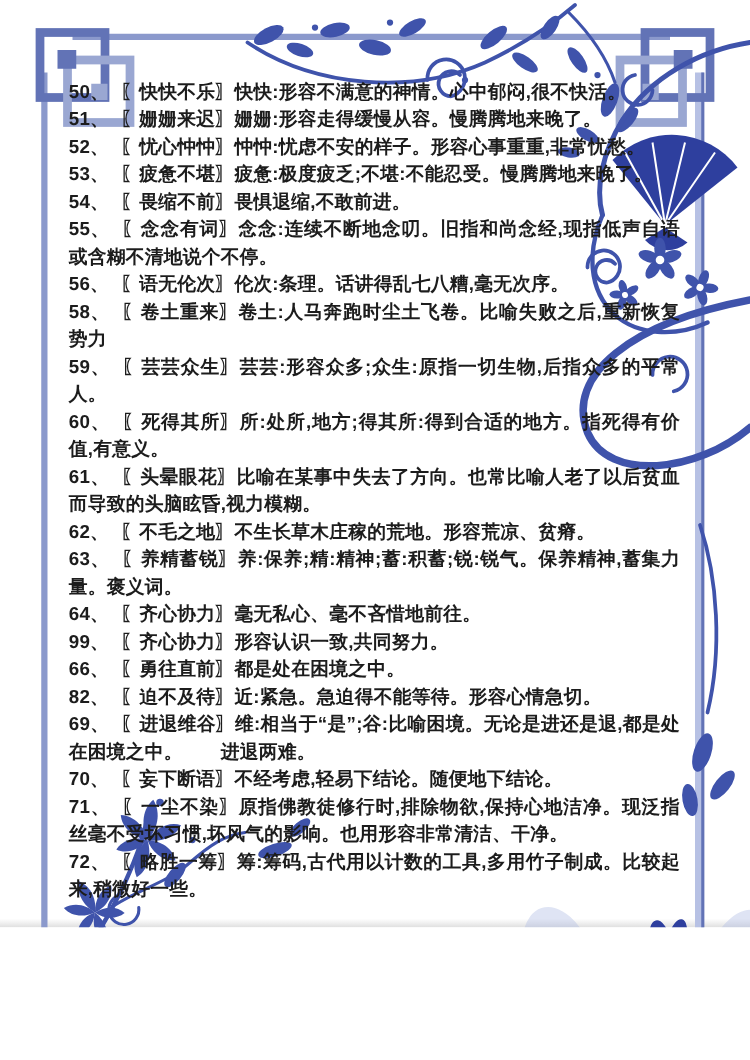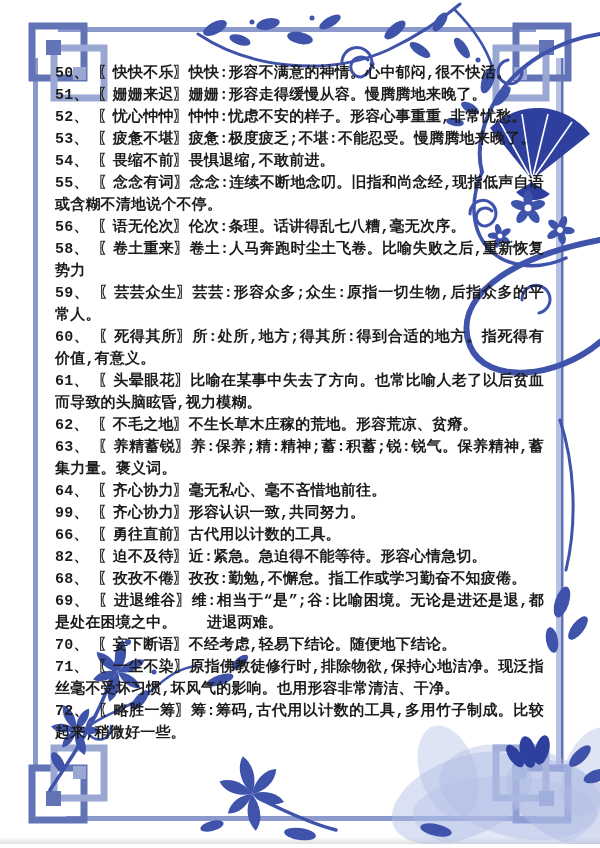--- a/index.html
+++ b/index.html
@@ -1,18 +1,18 @@
 <!DOCTYPE html>
 <html style="--text: #1c1c1c; --border_mid: #8b99cc; --border_light: #b7c1e4; --knot_dark: #6273b6; --knot_light: #9aa7d2; --ornament: #3f53ab; --ornament_dark: #2e3f9e; --lotus: #aebce4;"><head>
 <meta charset="utf-8">
 <style>
   html,body{margin:0;padding:0;background:#fff;}
   .page{
-    position:relative;width:600px;height:844px;overflow:hidden;background:#fff;
-    font-family:Liberation Mono, monospace;
+    position:relative;width:600px;height:742px;overflow:hidden;background:#fff;
+    font-family:Liberation Sans, sans-serif;
   }
   .deco-layer{position:absolute;inset:0;z-index:1;pointer-events:none;}
   .content{
     position:absolute;left:55px;top:63px;width:489px;z-index:2;
   }
   .entry{
     margin:0;font-size:15px;line-height:22px;font-weight:bold;
     color:var(--text,#1c1c1c);text-align:justify;letter-spacing:.2px;
   }
   .entry .num{margin-right:9px;}
@@ -175,23 +175,22 @@
       <p class="entry"><span class="num">55、</span><span class="term">〖念念有词〗</span><span class="def">念念:连续不断地念叨。旧指和尚念经,现指低声自语或含糊不清地说个不停。</span></p>
       <p class="entry"><span class="num">56、</span><span class="term">〖语无伦次〗</span><span class="def">伦次:条理。话讲得乱七八糟,毫无次序。</span></p>
       <p class="entry"><span class="num">58、</span><span class="term">〖卷土重来〗</span><span class="def">卷土:人马奔跑时尘土飞卷。比喻失败之后,重新恢复势力</span></p>
       <p class="entry"><span class="num">59、</span><span class="term">〖芸芸众生〗</span><span class="def">芸芸:形容众多;众生:原指一切生物,后指众多的平常人。</span></p>
       <p class="entry"><span class="num">60、</span><span class="term">〖死得其所〗</span><span class="def">所:处所,地方;得其所:得到合适的地方。指死得有价值,有意义。</span></p>
       <p class="entry"><span class="num">61、</span><span class="term">〖头晕眼花〗</span><span class="def">比喻在某事中失去了方向。也常比喻人老了以后贫血而导致的头脑眩昏,视力模糊。</span></p>
       <p class="entry"><span class="num">62、</span><span class="term">〖不毛之地〗</span><span class="def">不生长草木庄稼的荒地。形容荒凉、贫瘠。</span></p>
       <p class="entry"><span class="num">63、</span><span class="term">〖养精蓄锐〗</span><span class="def">养:保养;精:精神;蓄:积蓄;锐:锐气。保养精神,蓄集力量。褒义词。</span></p>
       <p class="entry"><span class="num">64、</span><span class="term">〖齐心协力〗</span><span class="def">毫无私心、毫不吝惜地前往。</span></p>
       <p class="entry"><span class="num">99、</span><span class="term">〖齐心协力〗</span><span class="def">形容认识一致,共同努力。</span></p>
-      <p class="entry"><span class="num">66、</span><span class="term">〖勇往直前〗</span><span class="def">古代用以计数的工具。</span></p>
+      <p class="entry"><span class="num">66、</span><span class="term">〖勇往直前〗</span><span class="def">都是处在困境之中。</span></p>
       <p class="entry"><span class="num">82、</span><span class="term">〖迫不及待〗</span><span class="def">近:紧急。急迫得不能等待。形容心情急切。</span></p>
-      <p class="entry"><span class="num">68、</span><span class="term">〖孜孜不倦〗</span><span class="def">孜孜:勤勉,不懈怠。指工作或学习勤奋不知疲倦。</span></p>
       <p class="entry"><span class="num">69、</span><span class="term">〖进退维谷〗</span><span class="def">维:相当于“是”;谷:比喻困境。无论是进还是退,都是处在困境之中。　　进退两难。</span></p>
       <p class="entry"><span class="num">70、</span><span class="term">〖妄下断语〗</span><span class="def">不经考虑,轻易下结论。随便地下结论。</span></p>
       <p class="entry"><span class="num">71、</span><span class="term">〖一尘不染〗</span><span class="def">原指佛教徒修行时,排除物欲,保持心地洁净。现泛指丝毫不受坏习惯,坏风气的影响。也用形容非常清洁、干净。</span></p>
       <p class="entry"><span class="num">72、</span><span class="term">〖略胜一筹〗</span><span class="def">筹:筹码,古代用以计数的工具,多用竹子制成。比较起来,稍微好一些。</span></p>
     </main>
 
   <div class="bottom-shadow"></div>
 </div>
 
 </body></html>

